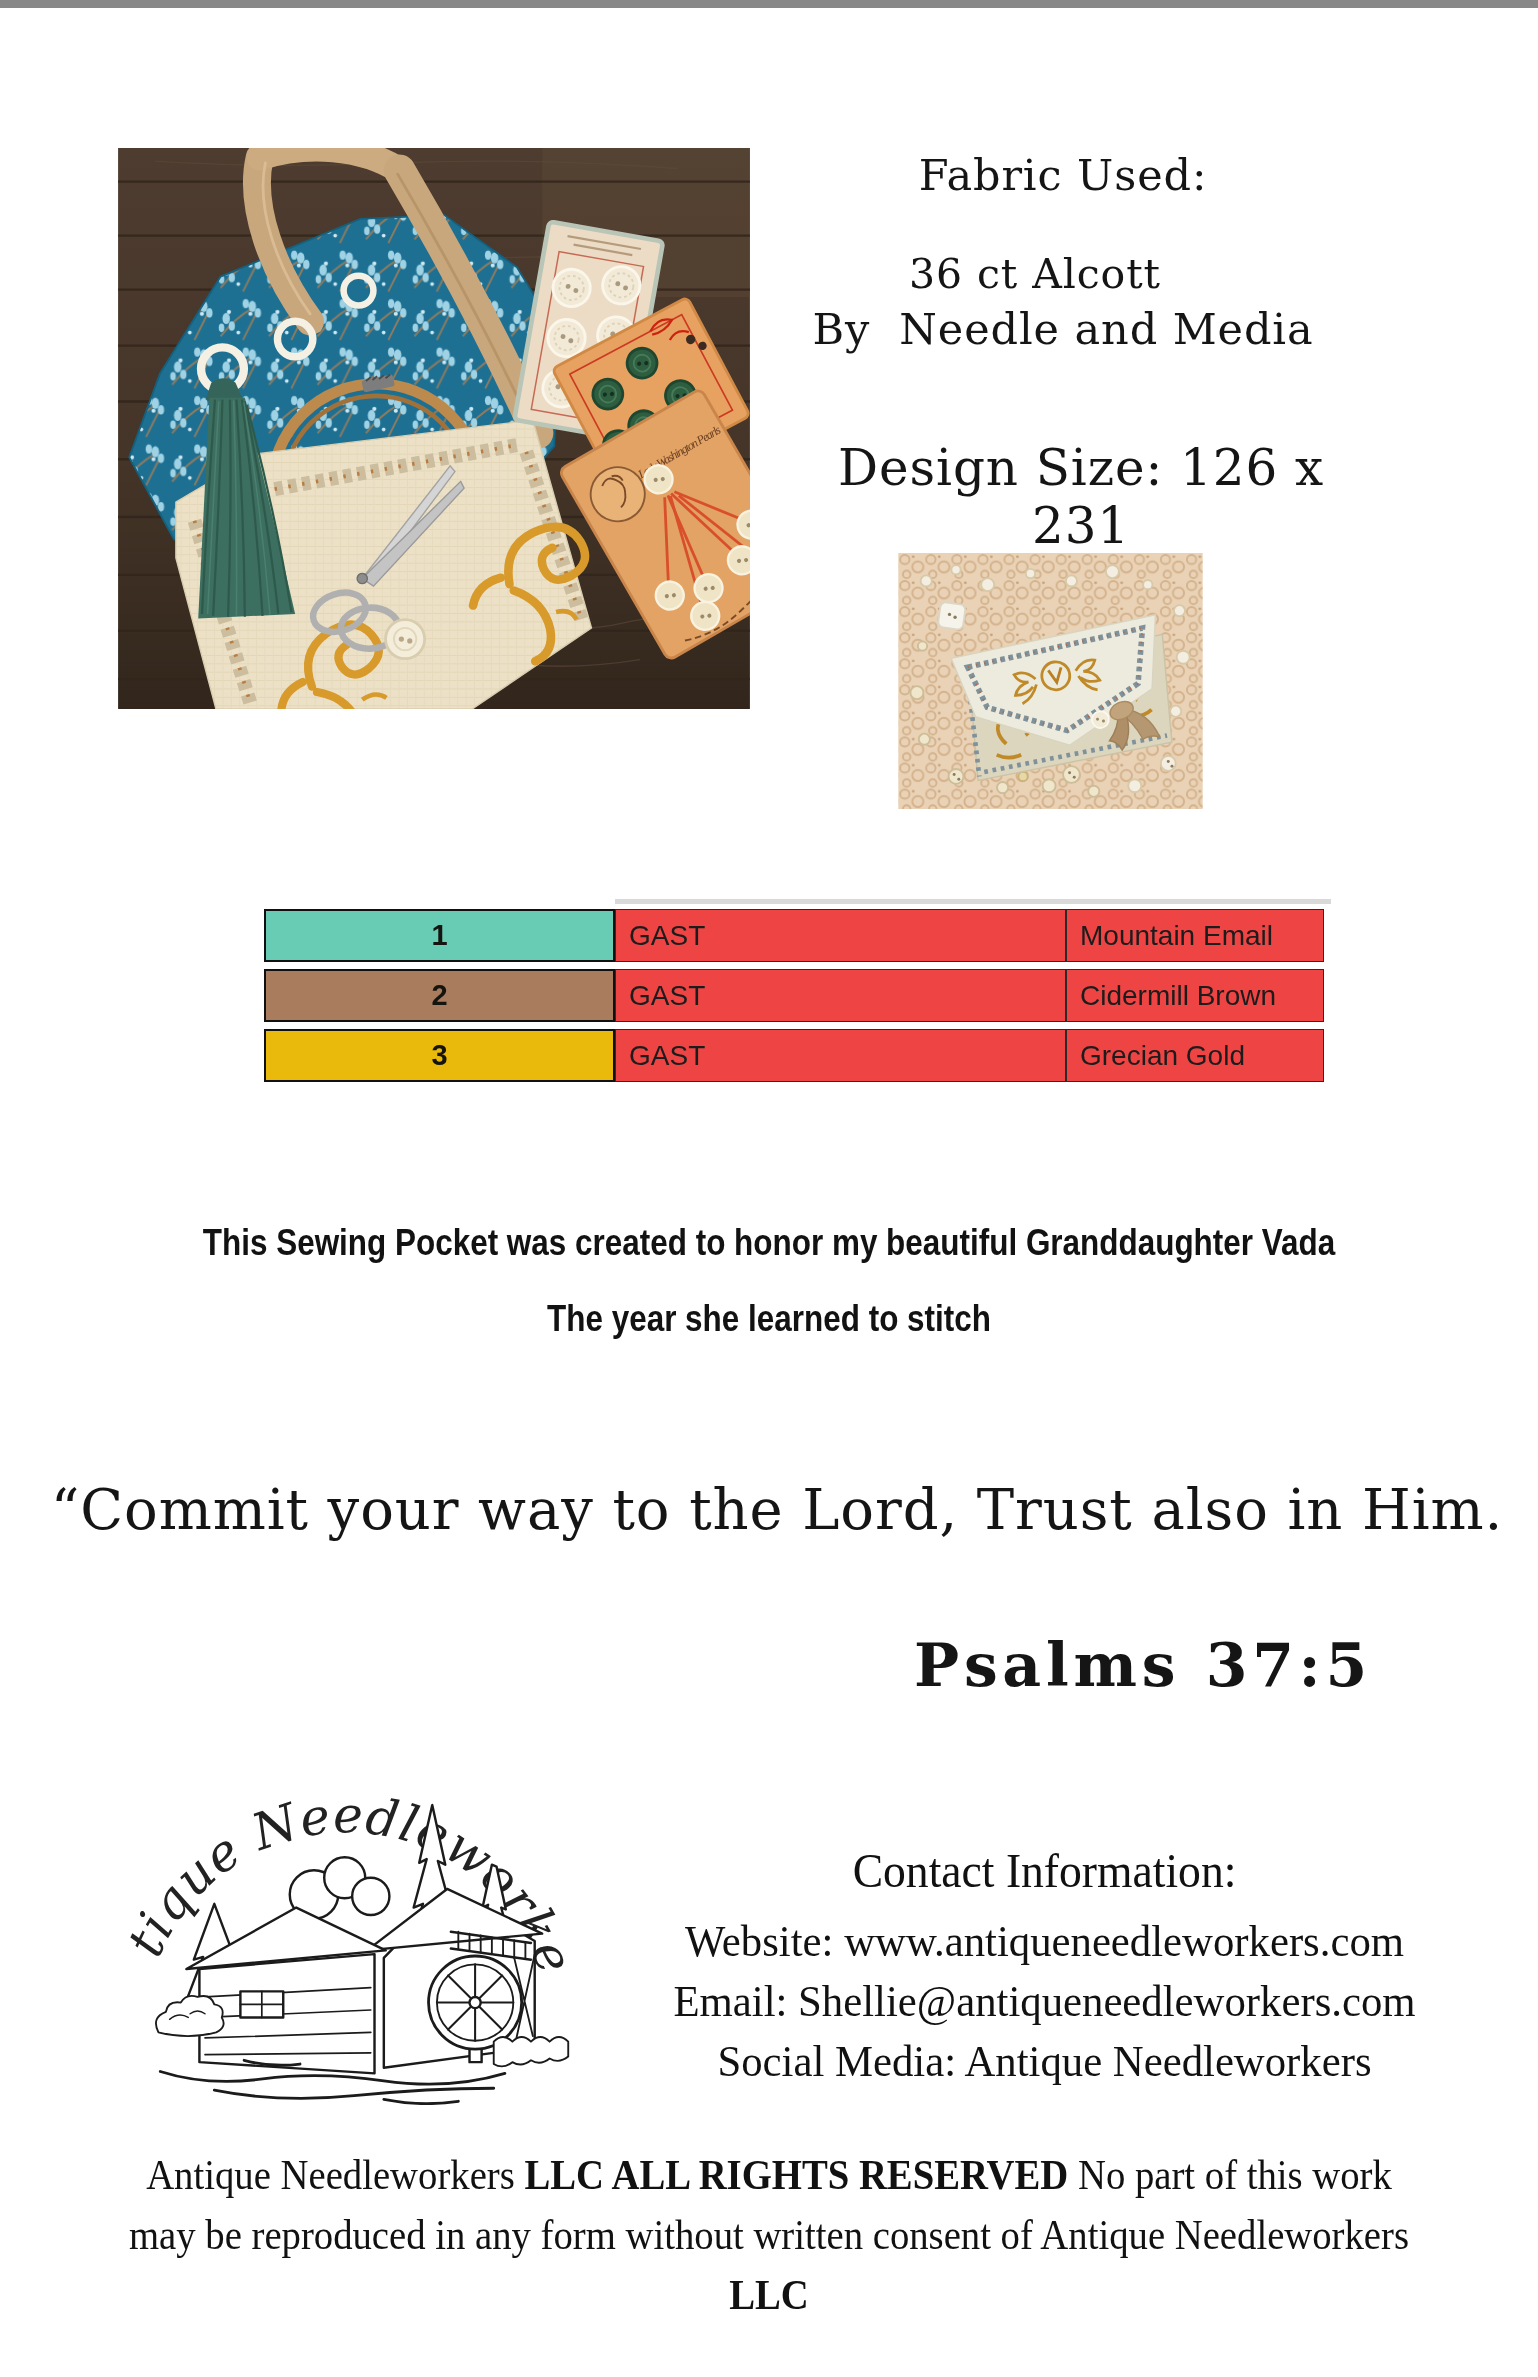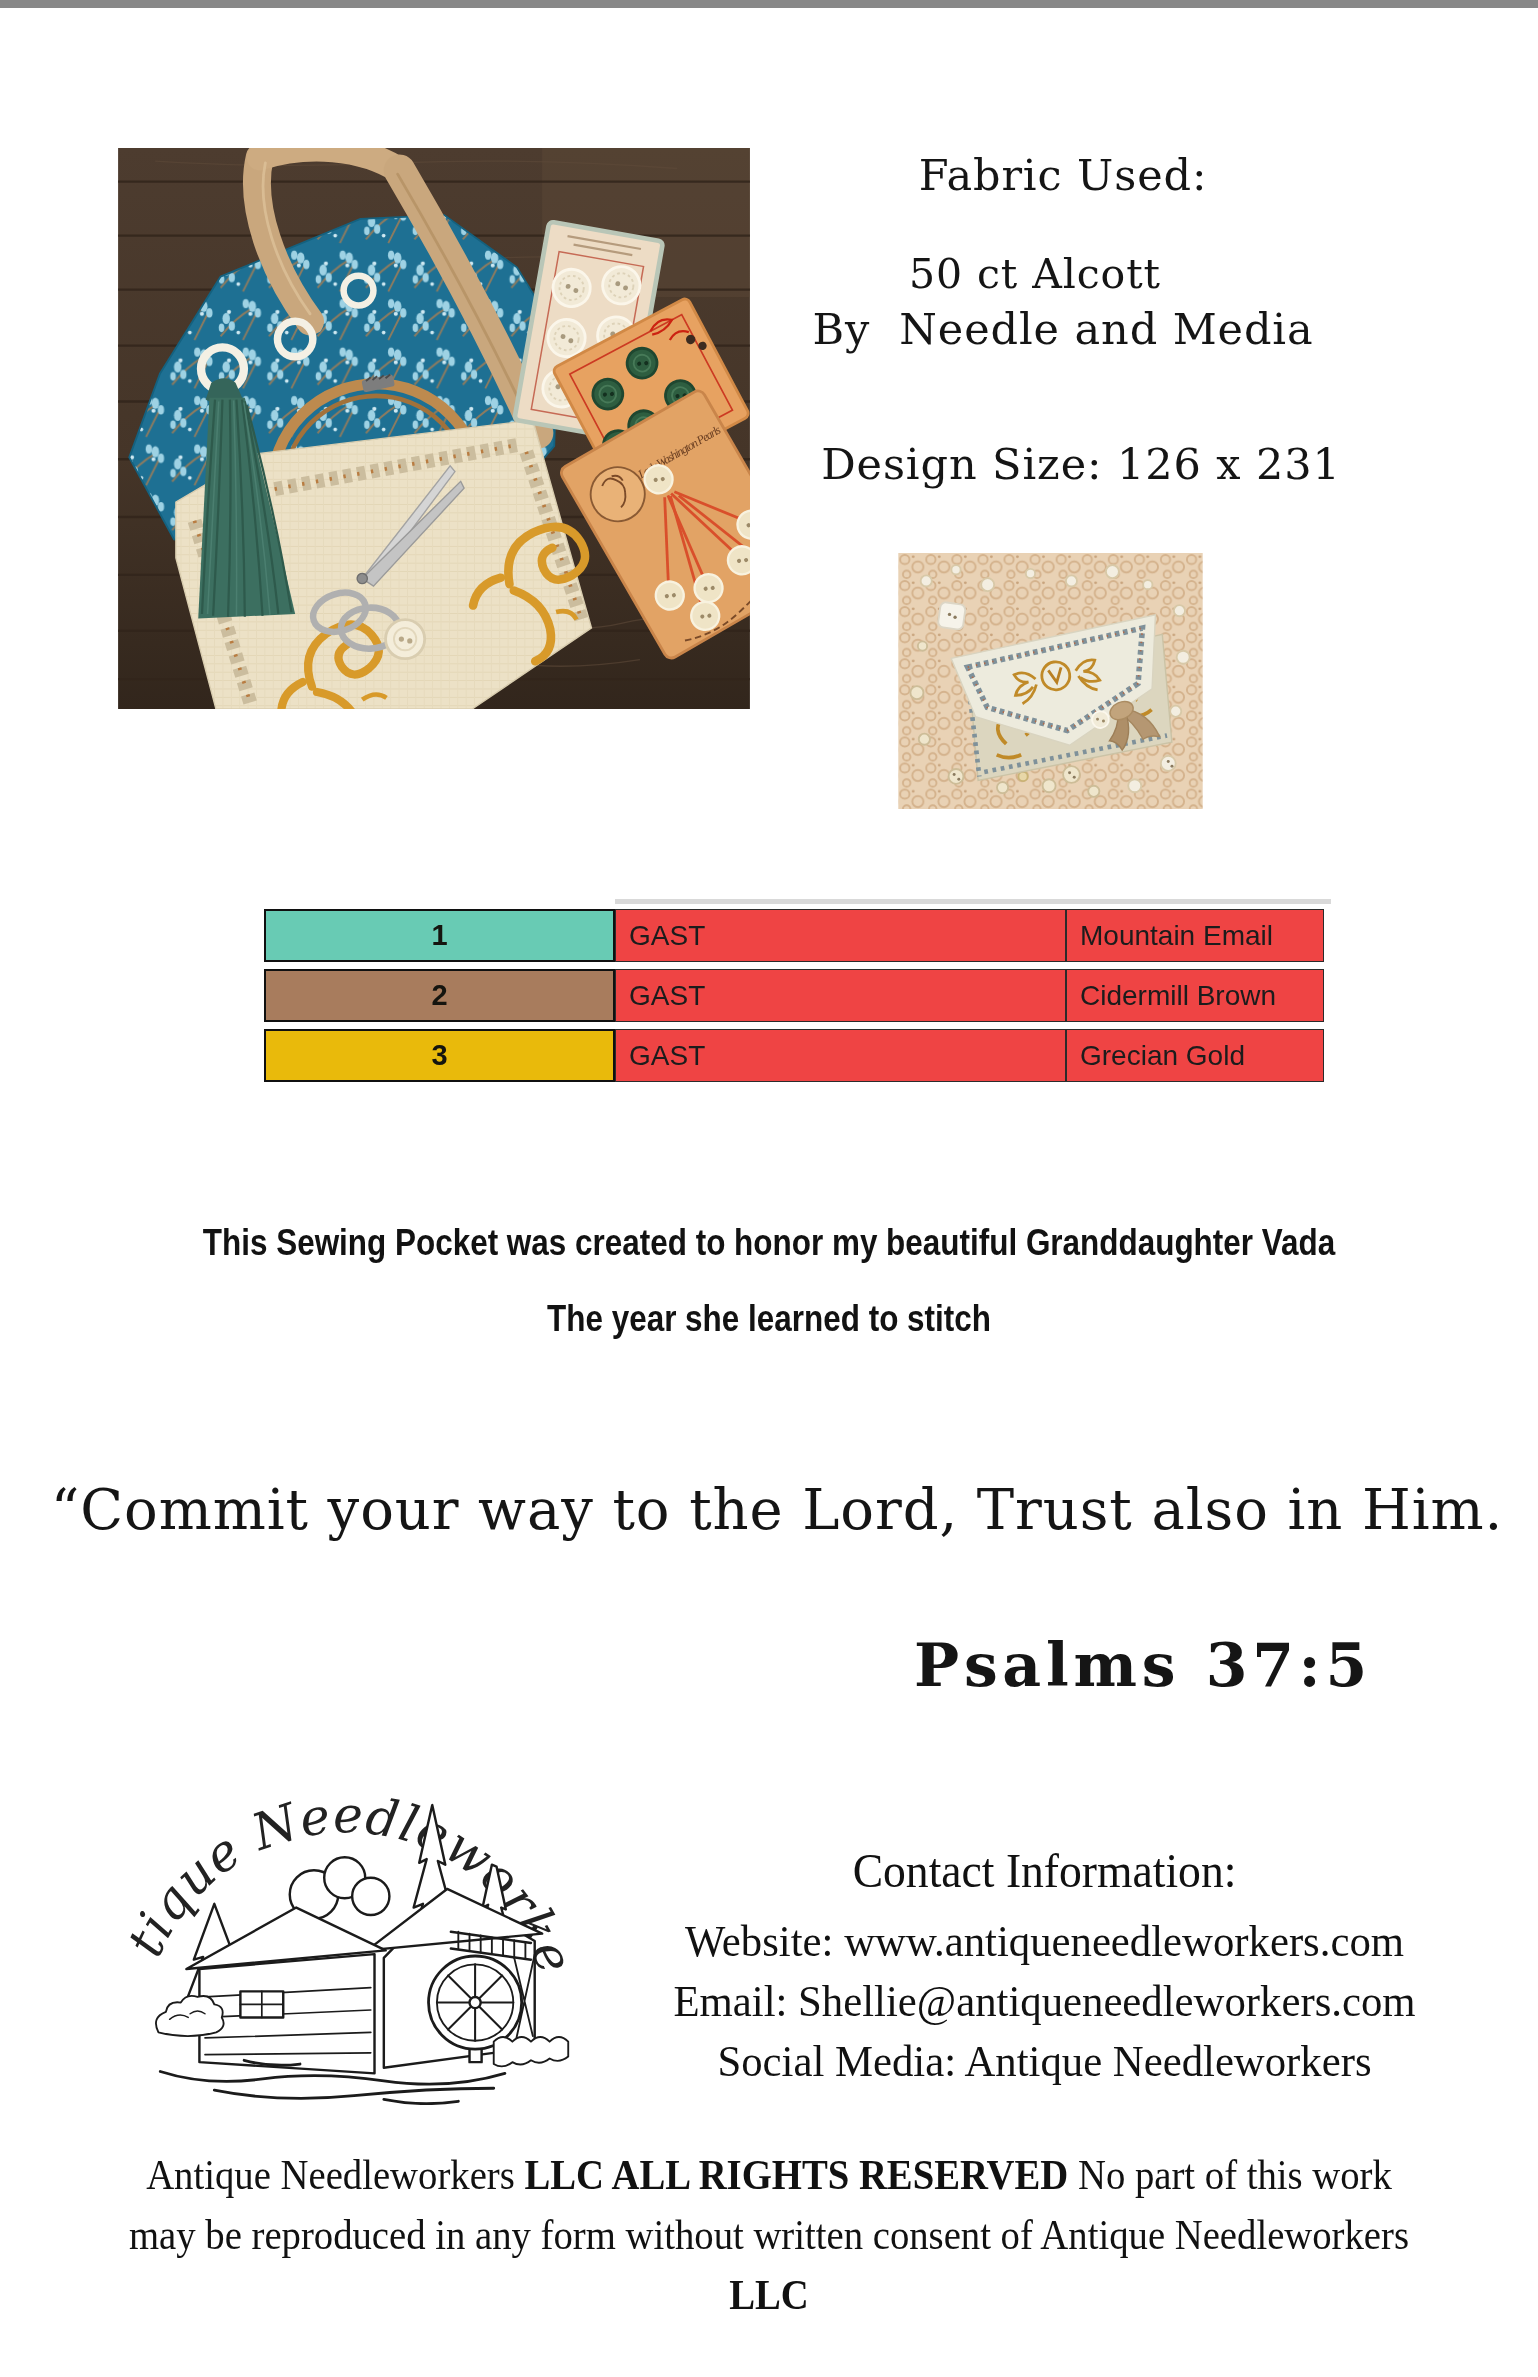--- a/index.html
+++ b/index.html
@@ -230,23 +230,23 @@
           <use href="#btnP" transform="translate(62,36)"></use>
         <use href="#btnP" transform="translate(-30,96)"></use>
           <use href="#btnP" transform="translate(56,88)"></use>
         <use href="#btnP" transform="translate(0,-56)"></use>
         <path d="M-62,108 q30,10 60,4 q28,-6 48,-14" stroke="#7a4a28" stroke-width="2" stroke-dasharray="7 4" fill="none"></path>
       </g>
     </svg>
   </div>
 
   <div class="abs decor fabric-line" style="left:774px;top:142px;font-size:43px;">Fabric Used:</div>
-  <div class="abs decor fabric-line" style="left:746px;top:242px;font-size:41px;">50 ct Alcott</div>
+  <div class="abs decor fabric-line" style="left:746px;top:242px;font-size:41px;">36 ct Alcott</div>
   <div class="abs decor fabric-line pre" style="left:774px;top:296px;font-size:43px;">By  Needle and Media</div>
-  <div class="abs decor fabric-line" style="left:792px;top:431px;font-size:43px;">Design Size: 126 x 231</div>
+  <div class="abs decor fabric-line" style="left:792px;top:431px;font-size:50px;">Design Size: 126 x 231</div>
 
   <div class="abs" style="left:898px;top:545px;width:305px;height:256px;">
     <svg width="305" height="256" viewBox="0 0 327 275">
       <defs>
         <pattern id="lace" width="28" height="28" patternUnits="userSpaceOnUse">
           <rect width="28" height="28" fill="#e9d2b5"></rect>
           <g fill="none" stroke="#d4b28c" stroke-width="2">
             <circle cx="7" cy="7" r="5"></circle>
               <circle cx="21" cy="15" r="6"></circle>
               <circle cx="9" cy="23" r="4"></circle>

